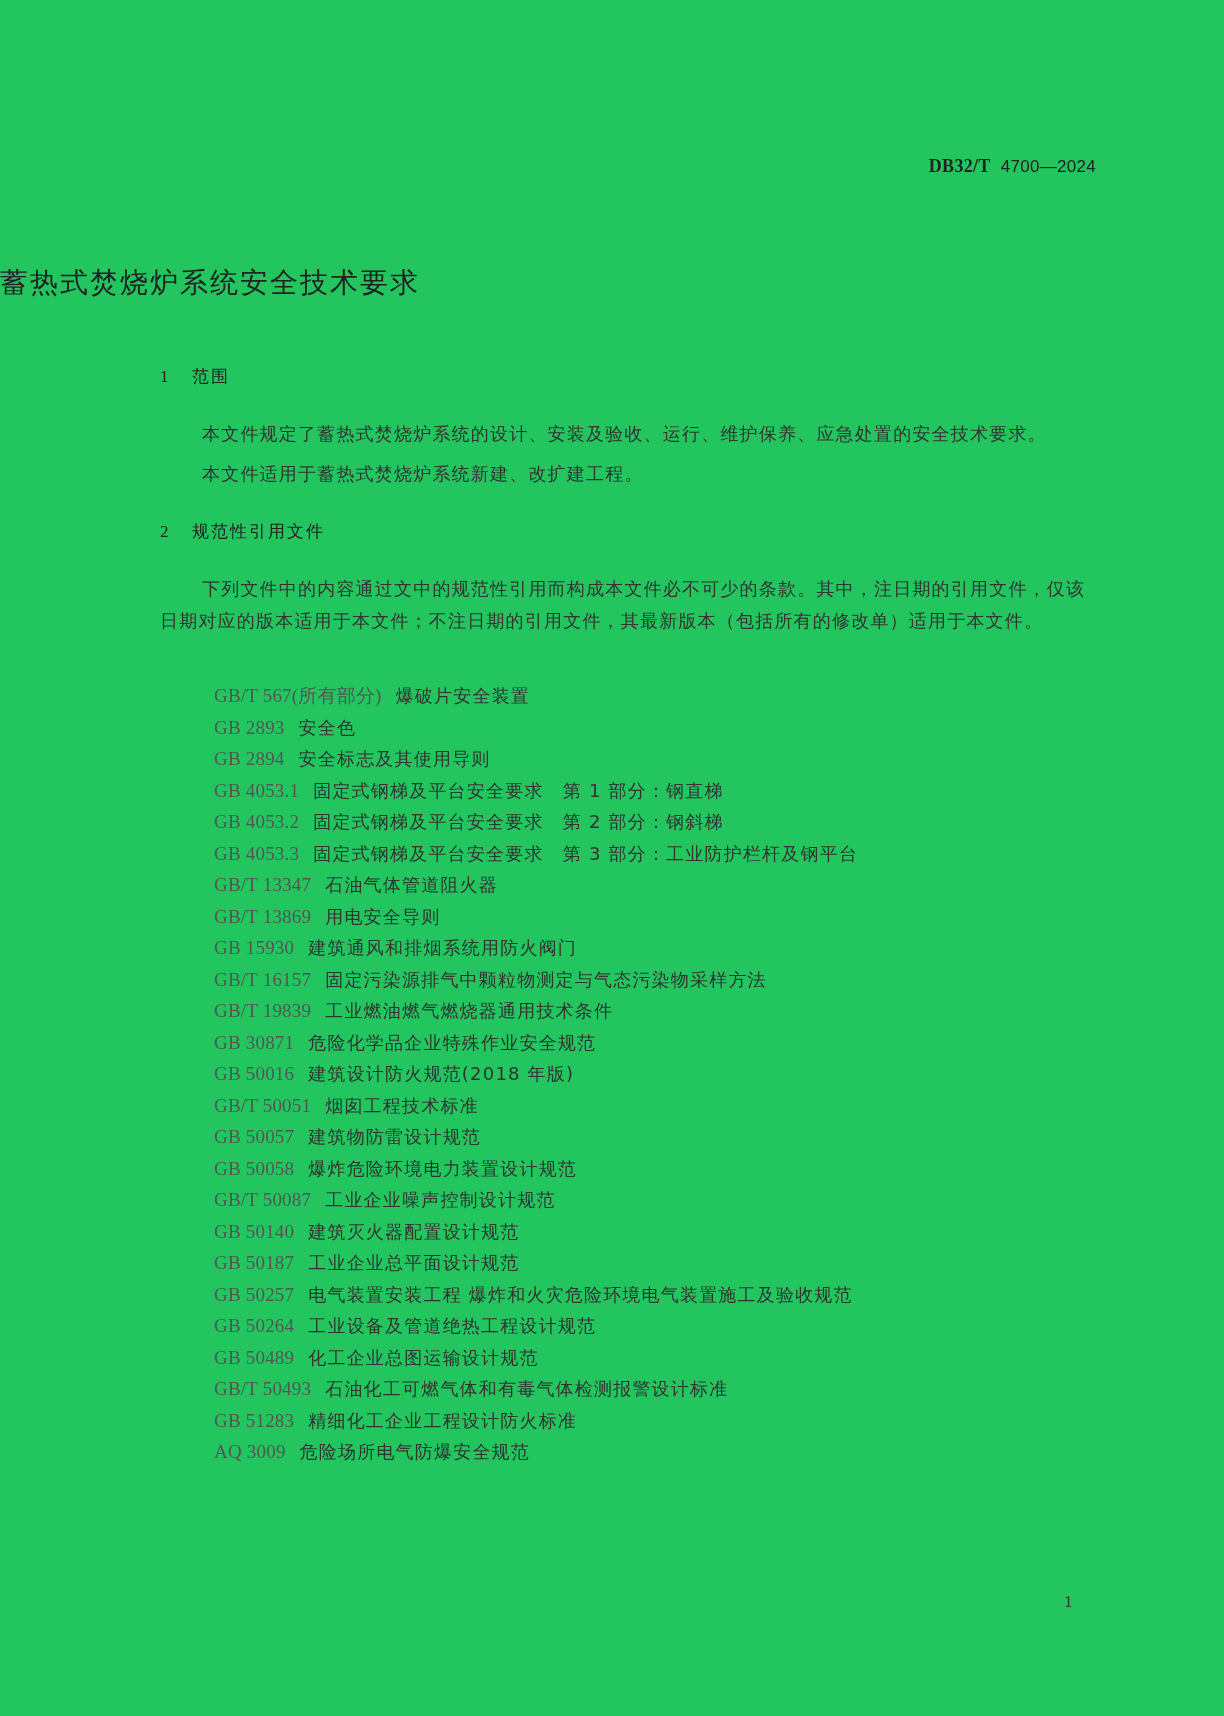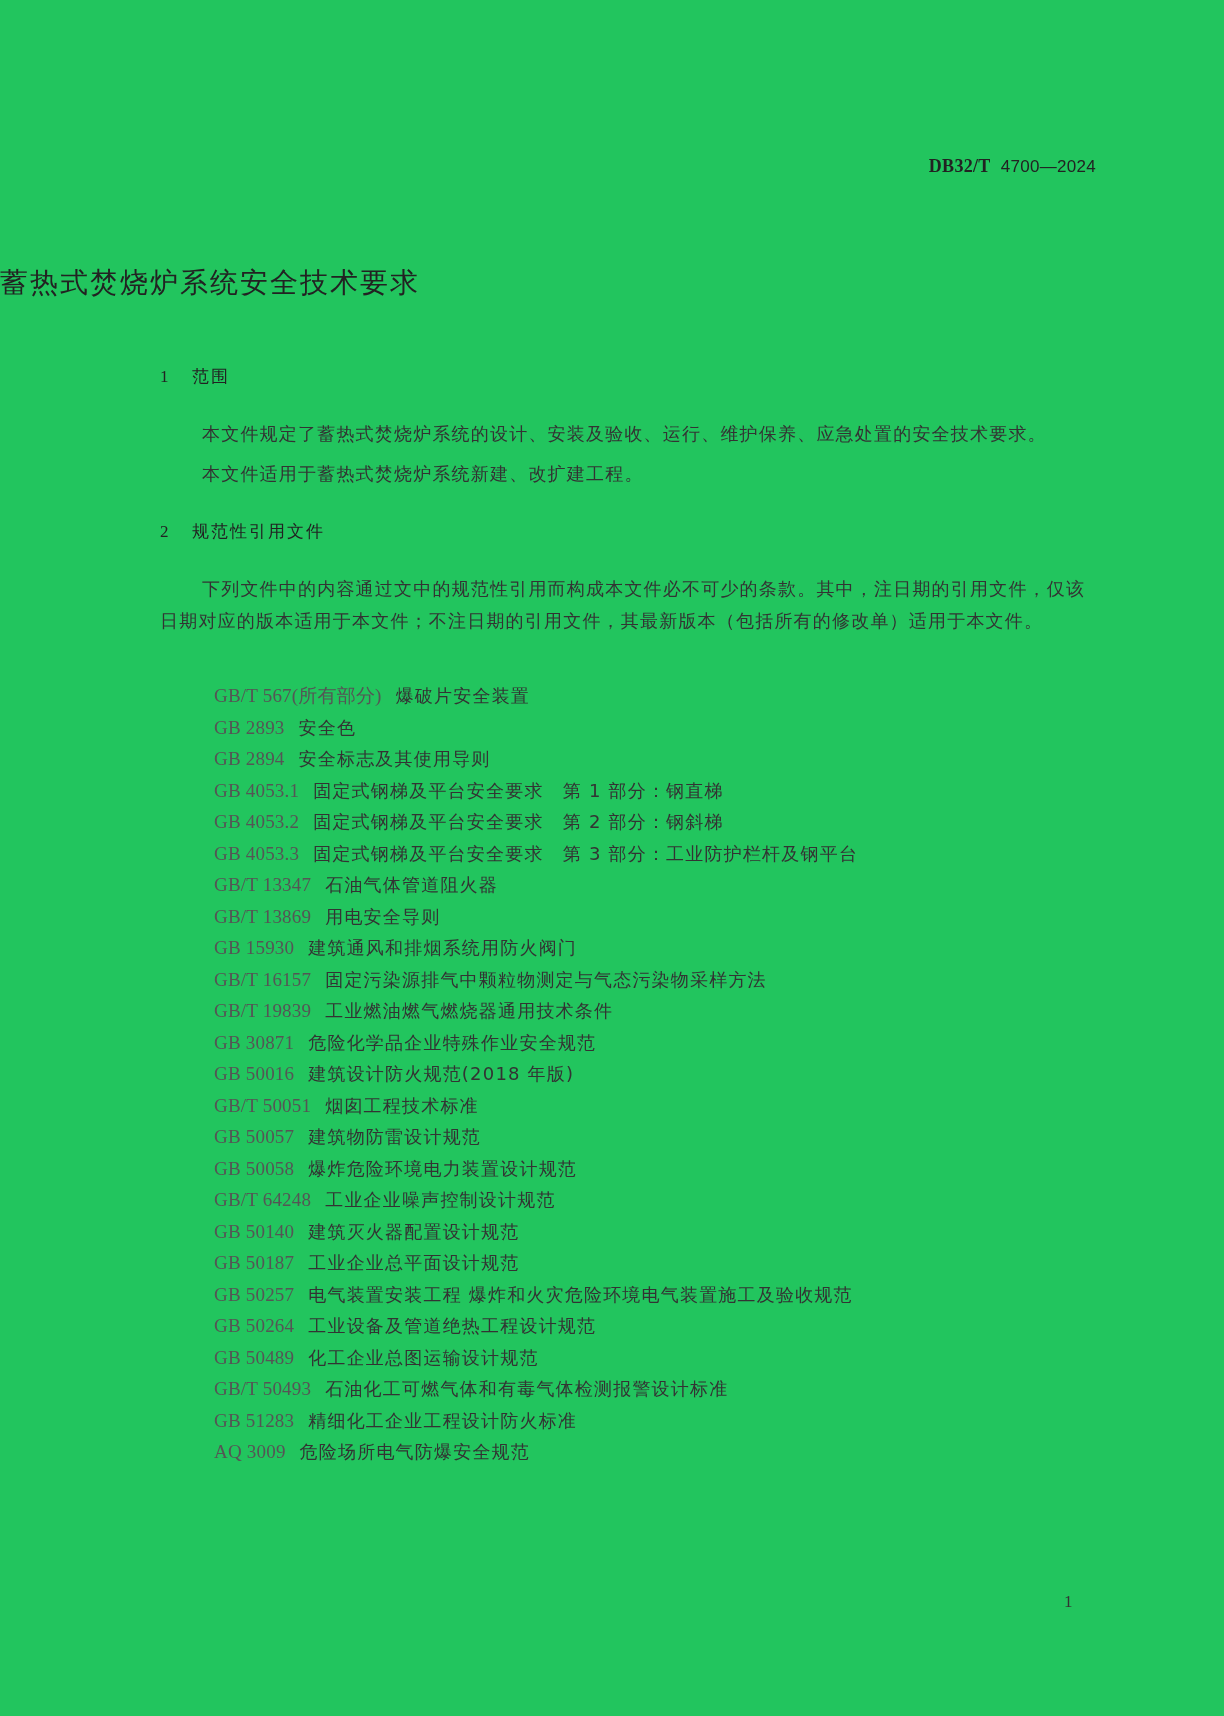--- a/index.html
+++ b/index.html
@@ -70,21 +70,21 @@
     <li class="ref-item"><span class="ref-code">GB/T 13347</span><span class="ref-title">石油气体管道阻火器</span></li>
     <li class="ref-item"><span class="ref-code">GB/T 13869</span><span class="ref-title">用电安全导则</span></li>
     <li class="ref-item"><span class="ref-code">GB 15930</span><span class="ref-title">建筑通风和排烟系统用防火阀门</span></li>
     <li class="ref-item"><span class="ref-code">GB/T 16157</span><span class="ref-title">固定污染源排气中颗粒物测定与气态污染物采样方法</span></li>
     <li class="ref-item"><span class="ref-code">GB/T 19839</span><span class="ref-title">工业燃油燃气燃烧器通用技术条件</span></li>
     <li class="ref-item"><span class="ref-code">GB 30871</span><span class="ref-title">危险化学品企业特殊作业安全规范</span></li>
     <li class="ref-item"><span class="ref-code">GB 50016</span><span class="ref-title">建筑设计防火规范(2018 年版)</span></li>
     <li class="ref-item"><span class="ref-code">GB/T 50051</span><span class="ref-title">烟囱工程技术标准</span></li>
     <li class="ref-item"><span class="ref-code">GB 50057</span><span class="ref-title">建筑物防雷设计规范</span></li>
     <li class="ref-item"><span class="ref-code">GB 50058</span><span class="ref-title">爆炸危险环境电力装置设计规范</span></li>
-    <li class="ref-item"><span class="ref-code">GB/T 64248</span><span class="ref-title">工业企业噪声控制设计规范</span></li>
+    <li class="ref-item"><span class="ref-code">GB/T 50087</span><span class="ref-title">工业企业噪声控制设计规范</span></li>
     <li class="ref-item"><span class="ref-code">GB 50140</span><span class="ref-title">建筑灭火器配置设计规范</span></li>
     <li class="ref-item"><span class="ref-code">GB 50187</span><span class="ref-title">工业企业总平面设计规范</span></li>
     <li class="ref-item"><span class="ref-code">GB 50257</span><span class="ref-title">电气装置安装工程 爆炸和火灾危险环境电气装置施工及验收规范</span></li>
     <li class="ref-item"><span class="ref-code">GB 50264</span><span class="ref-title">工业设备及管道绝热工程设计规范</span></li>
     <li class="ref-item"><span class="ref-code">GB 50489</span><span class="ref-title">化工企业总图运输设计规范</span></li>
     <li class="ref-item"><span class="ref-code">GB/T 50493</span><span class="ref-title">石油化工可燃气体和有毒气体检测报警设计标准</span></li>
     <li class="ref-item"><span class="ref-code">GB 51283</span><span class="ref-title">精细化工企业工程设计防火标准</span></li>
     <li class="ref-item"><span class="ref-code">AQ 3009</span><span class="ref-title">危险场所电气防爆安全规范</span></li>
   </ul>
 

